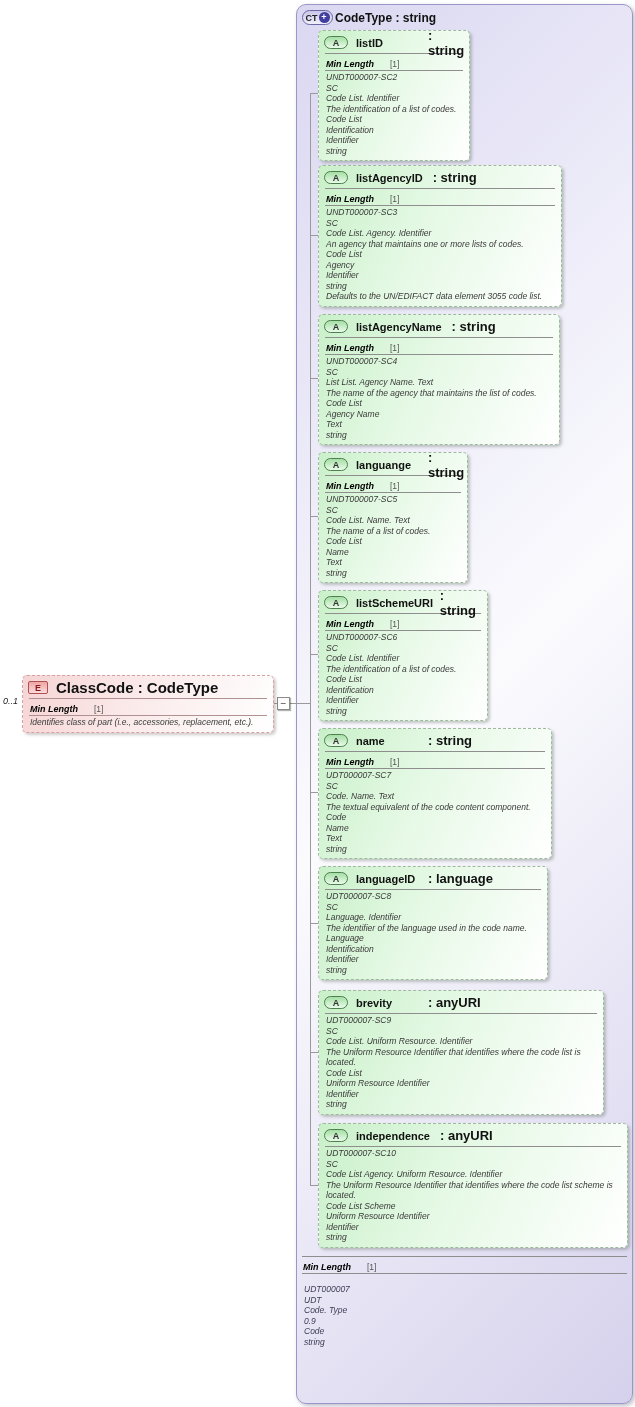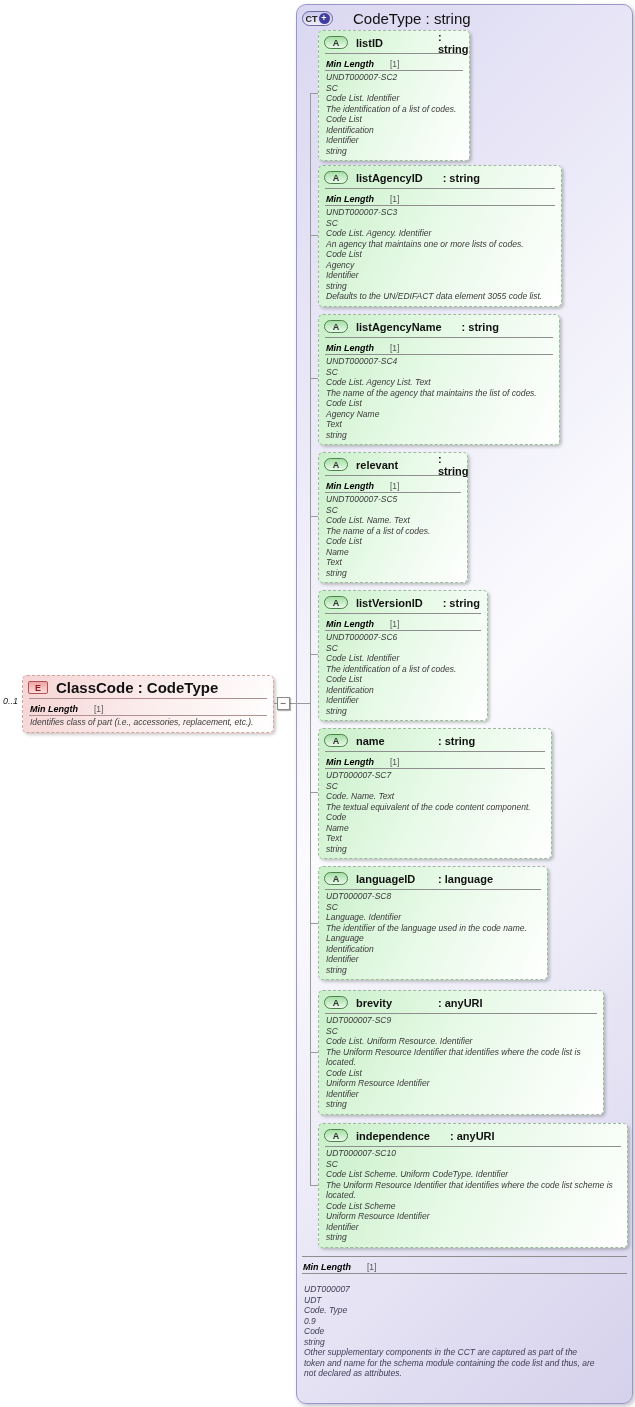--- a/index.html
+++ b/index.html
@@ -7,32 +7,32 @@
   body { font-family:"Liberation Sans", sans-serif; }
   .canvas { position:relative; width:635px; height:1407px; background:#fff; overflow:hidden; }
 
   
   .ct-box {
     position:absolute; left:296px; top:4px; width:337px; height:1400px;
     border:1px solid #9a96c8; border-radius:10px;
     background:linear-gradient(135deg,#dad7f1 0%,#fbfbfe 50%,#d5d1ec 100%);
     box-shadow:2px 2px 4px rgba(110,110,140,.45);
   }
-  .ct-head { position:absolute; left:5px; top:5px; display:flex; align-items:center; gap:20px;justify-content:center; }
+  .ct-head { position:absolute; left:5px; top:5px; display:flex; align-items:center; gap:2px;justify-content:center; }
   .ct-icon {
     width:31px; height:15px; border:1px solid #6b68a8; border-radius:8px;
     background:linear-gradient(180deg,#c9c6e9,#f0effa);
     display:flex; align-items:center; justify-content:center; gap:1px;
   }
   .ct-icon-text { font-size:9px; font-weight:bold; color:#222; }
   .ct-plus {
     width:11px; height:11px; border-radius:50%; background:#403d9e; color:#fff;
     font-size:9px; line-height:11px; text-align:center; font-weight:bold;
   }
-  .ct-title { font-size:15px; font-weight:normal; color:#111; }
+  .ct-title { font-size:12px; font-weight:bold; color:#111; }
 
   
   .sep { border-top:1px solid #8e8e8e; margin:1px 1px; }
   .facet-row { display:flex; gap:16px; align-items:baseline; padding:4px 2px 1px; height:14px; }
   .facet-label { font-size:9px; font-style:italic; font-weight:bold; color:#000; }
   .facet-value { font-size:8.5px; color:#555; }
   .ann { padding:0 2px 0; }
   .ann-row { font-size:8.5px; font-style:italic; line-height:10.5px; color:#3a3a3a; }
 
   
@@ -44,21 +44,21 @@
     padding:2px 5px 4px;
   }
   .attr-head { display:flex; align-items:center; gap:8px; height:19px; }
   .a-icon {
     flex:0 0 auto; width:24px; height:13px; border:1px solid #4d804d; border-radius:7px;
     background:linear-gradient(180deg,#a5dfa5,#e9fae9);
     font-size:9px; font-weight:bold; color:#333;
     display:flex; align-items:center; justify-content:center;
   }
   .attr-name { display:inline-block; min-width:62px; font-size:11px; font-weight:bold; color:#111; }
-  .attr-type { font-size:11px; font-weight:bold; color:#111; margin-left:12px; }
+  .attr-type { font-size:13px; font-weight:bold; color:#111; margin-left:2px; }
 
   
   .el-box {
     position:absolute; left:22px; top:675px; width:252px; min-height:56px;
     border:1px dashed #d2a3a3; border-radius:5px;
     background:linear-gradient(115deg,#f6d4d4 0%,#fbeaea 45%,#ffffff 100%);
     box-shadow:2px 2px 3px rgba(120,110,110,.35);
     padding:2px 5px 4px;
   }
   .el-head { display:flex; align-items:center; gap:8px; height:19px; }
@@ -110,21 +110,20 @@
         <span class="facet-value">[1]</span>
       </div>
       <div class="sep"></div>
       <div class="root-ann ann" id="root-annotations">
           <div class="ann-row">UDT000007</div>
           <div class="ann-row">UDT</div>
           <div class="ann-row">Code. Type</div>
           <div class="ann-row">0.9</div>
           <div class="ann-row">Code</div>
           <div class="ann-row">string</div>
-          <div class="ann-row">Other supplementary components in the CCT are captured as part of the token and name for the schema module containing the code list and thus, are not declared as attributes.</div>
         </div>
     </div>
   </div>
 
   <div class="v-line"></div>
   <div class="h-line" style="left:270px; top:703px; width:7px;"></div>
   <div class="h-line" style="left:290px; top:703px; width:21px;"></div>
   <div class="toggle">−</div>
 
   <div id="attributes-layer" style="position:absolute; left:0; top:0; width:635px; height:1407px; pointer-events:none;">
@@ -186,33 +185,33 @@
         </div>
         <div class="sep"></div>
         <div class="facet-row">
           <span class="facet-label">Min Length</span>
           <span class="facet-value">[1]</span>
         </div>
         <div class="sep"></div>
         <div class="ann">
           <div class="ann-row">UNDT000007-SC4</div>
           <div class="ann-row">SC</div>
-          <div class="ann-row">Code List. Agency List. Text</div>
+          <div class="ann-row">List List. Agency Name. Text</div>
           <div class="ann-row">The name of the agency that maintains the list of codes.</div>
           <div class="ann-row">Code List</div>
           <div class="ann-row">Agency Name</div>
           <div class="ann-row">Text</div>
           <div class="ann-row">string</div>
         </div>
       </div>
       <div class="tick" style="top: 516px;"></div>
       <div class="attr" style="top: 452px; width: 150px; min-height: 128px;">
         <div class="attr-head">
           <span class="a-icon">A</span>
-          <span class="attr-name">relevant</span>
+          <span class="attr-name">languange</span>
           <span class="attr-type">: string</span>
         </div>
         <div class="sep"></div>
         <div class="facet-row">
           <span class="facet-label">Min Length</span>
           <span class="facet-value">[1]</span>
         </div>
         <div class="sep"></div>
         <div class="ann">
           <div class="ann-row">UNDT000007-SC5</div>
@@ -222,21 +221,21 @@
           <div class="ann-row">Code List</div>
           <div class="ann-row">Name</div>
           <div class="ann-row">Text</div>
           <div class="ann-row">string</div>
         </div>
       </div>
       <div class="tick" style="top: 654px;"></div>
       <div class="attr" style="top: 590px; width: 170px; min-height: 128px;">
         <div class="attr-head">
           <span class="a-icon">A</span>
-          <span class="attr-name">listVersionID</span>
+          <span class="attr-name">listSchemeURI</span>
           <span class="attr-type">: string</span>
         </div>
         <div class="sep"></div>
         <div class="facet-row">
           <span class="facet-label">Min Length</span>
           <span class="facet-value">[1]</span>
         </div>
         <div class="sep"></div>
         <div class="ann">
           <div class="ann-row">UNDT000007-SC6</div>
@@ -315,21 +314,21 @@
       <div class="attr" style="top: 1123px; width: 310px; min-height: 124px;">
         <div class="attr-head">
           <span class="a-icon">A</span>
           <span class="attr-name">independence</span>
           <span class="attr-type">: anyURI</span>
         </div>
         <div class="sep"></div>
         <div class="ann">
           <div class="ann-row">UDT000007-SC10</div>
           <div class="ann-row">SC</div>
-          <div class="ann-row">Code List Scheme. Uniform CodeType. Identifier</div>
+          <div class="ann-row">Code List Agency. Uniform Resource. Identifier</div>
           <div class="ann-row">The Uniform Resource Identifier that identifies where the code list scheme is located.</div>
           <div class="ann-row">Code List Scheme</div>
           <div class="ann-row">Uniform Resource Identifier</div>
           <div class="ann-row">Identifier</div>
           <div class="ann-row">string</div>
         </div>
       </div>
     </div>
 
   <span class="cardinality">0..1</span>

